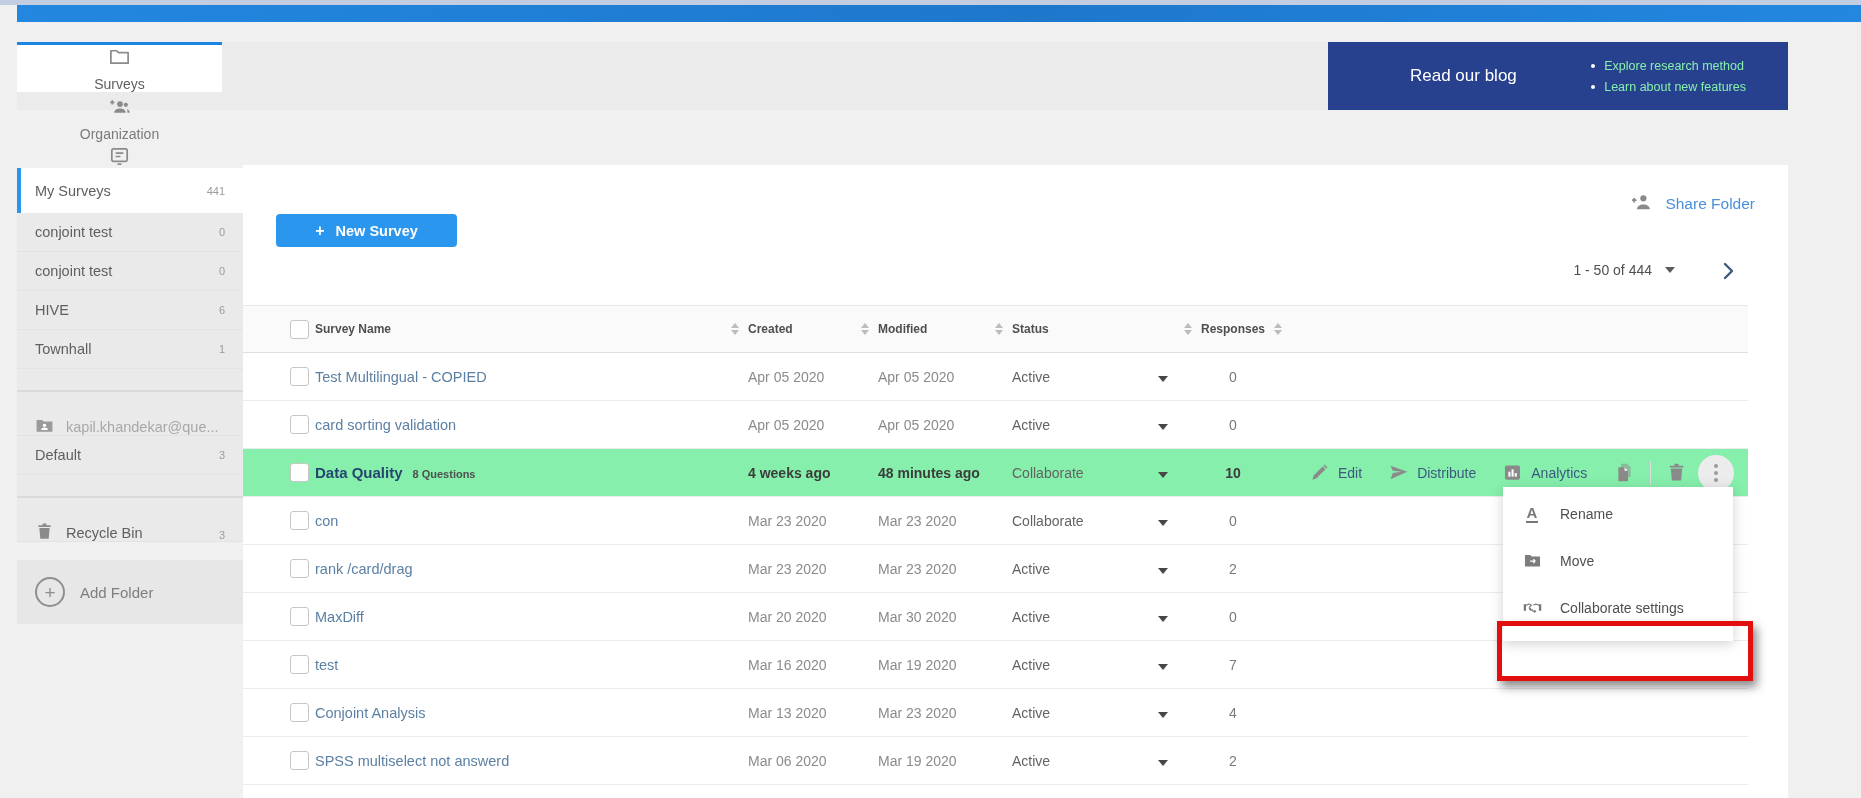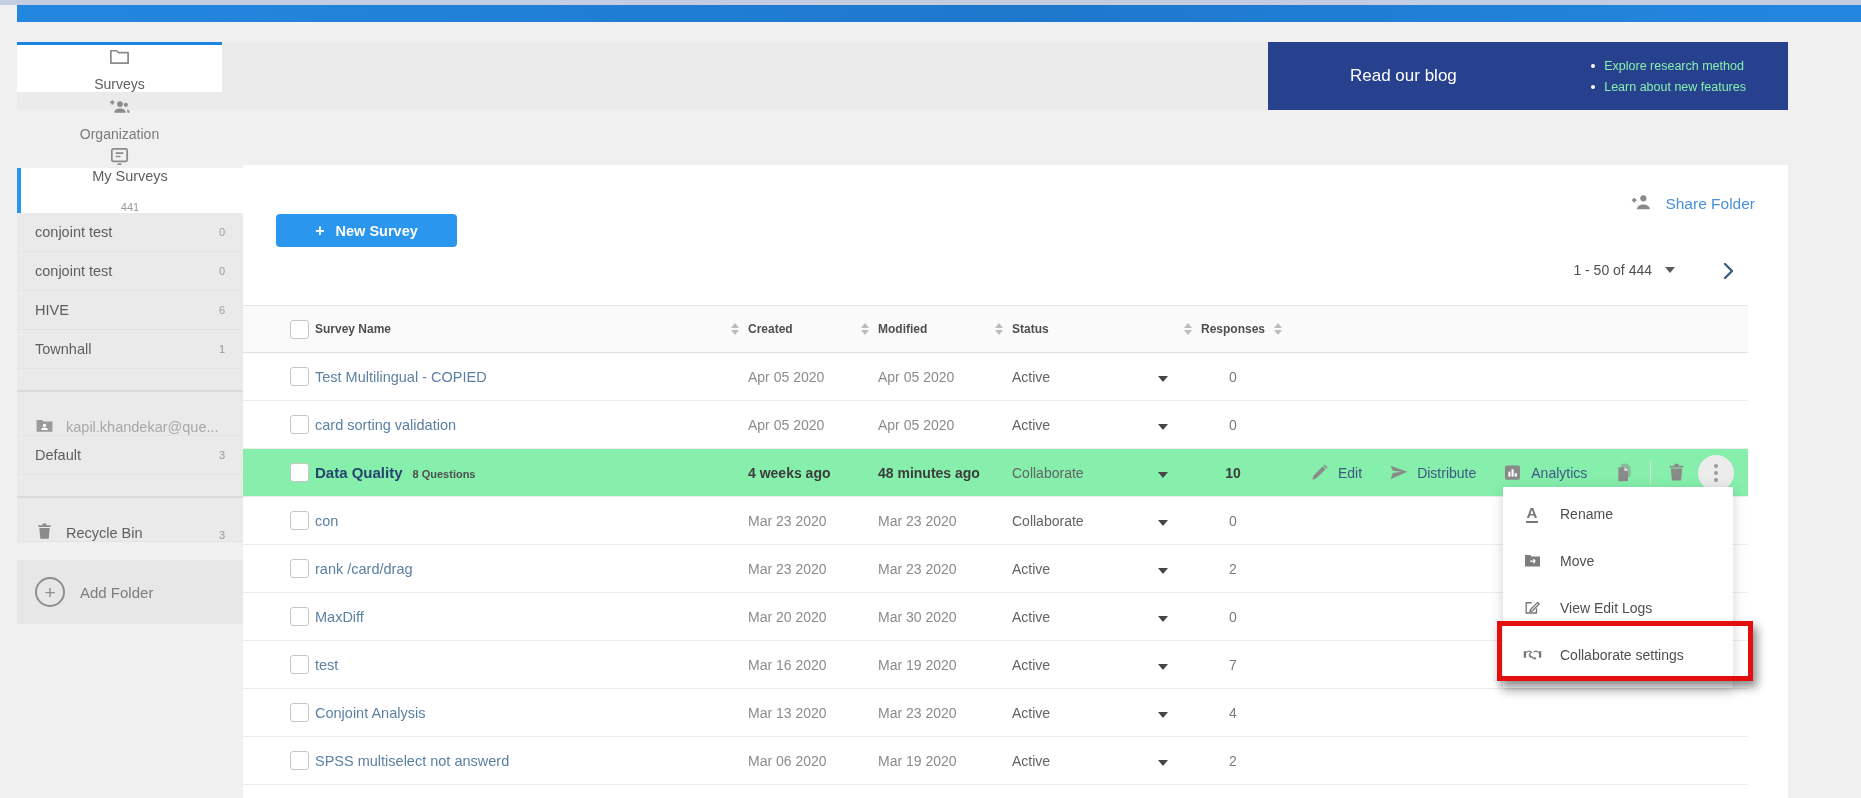--- a/index.html
+++ b/index.html
@@ -12,32 +12,32 @@
   
   .tabbar{position:absolute;left:17px;top:42px;width:1771px;height:68px;background:#ebebec;}
   .tabs-wrap{display:flex;height:100%;flex-direction:column;}
   .tab{width:205px;height:100%;box-sizing:border-box;display:flex;flex-direction:column;align-items:center;
        justify-content:center;gap:8px;border-top:3px solid transparent;cursor:pointer;}
   .tab.active{background:#fff;border-top:3px solid #1a86e2;}
   .tab-label{font-size:14px;color:#7b7b7b;}
   .tab.active .tab-label{color:#606060;}
   .tab-icon svg{width:23px;height:23px;display:block;}
   
-  .banner{position:absolute;right:0;top:0;width:520px;height:68px;background:#27418e;display:flex;align-items:center;}
+  .banner{position:absolute;right:0;top:0;width:460px;height:68px;background:#27418e;display:flex;align-items:center;}
   .banner-title{color:#fff;font-size:17px;margin-left:82px;cursor:pointer;white-space:nowrap;}
   .banner-bullets{list-style:none;margin:0 0 0 auto;padding:0 42px 0 0;display:flex;flex-direction:column;gap:7px;}
   .banner-bullets li{color:#86efac;font-size:12.5px;display:flex;align-items:center;gap:9px;white-space:nowrap;}
   .banner-bullets li::before{content:'';width:4px;height:4px;border-radius:50%;background:#fff;flex:0 0 auto;}
   
   .card{position:absolute;left:17px;top:165px;width:1771px;height:633px;background:#fff;}
   
   .sidebar{position:absolute;left:0;top:0;width:226px;height:633px;background:#f0f0f1;padding-top:3px;box-sizing:border-box;}
   .side-item{position:relative;height:39px;background:#eaeaeb;display:flex;align-items:center;gap:12px;
              padding:0 18px;cursor:pointer;border-bottom:1px solid #e3e3e4;box-sizing:border-box;}
-  .side-item.active{height:45px;background:#fff;border-left:4px solid #2a95ef;padding-left:14px;border-bottom:none;flex-direction:column;}
+  .side-item.active{height:45px;background:#fff;border-left:4px solid #2a95ef;padding-left:14px;border-bottom:none;}
   .side-item.tall{height:44px;align-items:flex-end;}
   .side-label{font-size:14.5px;color:#5f5f5f;flex:1;white-space:nowrap;overflow:hidden;text-overflow:ellipsis;}
   .side-item.muted .side-label{color:#a8a8a8;}
   .side-count{font-size:11px;color:#9b9b9b;}
   .side-icon{display:flex;}
   .side-icon svg{width:19px;height:19px;}
   .side-spacer{height:21px;background:#eaeaeb;border-bottom:2px solid #dadadb;}
   .side-add{margin-top:18px;height:64px;background:#e7e7e8;display:flex;align-items:center;gap:15px;
             padding:0 18px;cursor:pointer;}
   .plus-circle{width:26px;height:26px;border:2px solid #8f8f8f;border-radius:50%;display:flex;align-items:center;
@@ -458,29 +458,20 @@
     <span class="menu-icon">
           <svg viewBox="0 0 24 24">
             <path d="M2.5 5h6.5l2 2h10.5v12.5H2.5z" fill="#7d7d7d"></path>
             <path d="M9 12.8h6.5m0 0l-2.4-2.4m2.4 2.4l-2.4 2.4" stroke="#fff" stroke-width="1.7" fill="none"></path>
           </svg>
         </span>
     <span class="menu-label">Move</span>
   </div>
       <div class="menu-item">
     <span class="menu-icon">
-          <svg viewBox="0 0 24 24" fill="none" stroke="#777" stroke-width="1.7" stroke-linejoin="round">
-            <path d="M17 13v6H4V6h7"></path>
-            <path d="M9.5 14.5l9-9 2 2-9 9-2.6.6z" fill="#fff"></path>
-          </svg>
-        </span>
-    <span class="menu-label">View Edit Logs</span>
-  </div>
-      <div class="menu-item">
-    <span class="menu-icon">
           <svg viewBox="0 0 26 17" fill="none" stroke="#777" stroke-width="1.5" stroke-linejoin="round" stroke-linecap="round">
             <path d="M1 4h3.2v9H1zM25 4h-3.2v9H25z" fill="#777" stroke="none"></path>
             <path d="M4.4 5.5l3.8-1.8 3.6 1.6-3.2 2.9 2 2.1M21.6 5.5l-4-1.9-2.8 1.4M8.6 10.3l2.2 2 1.9-1M12.6 12.6l2 1.2 1.6-1.4M14.6 14l1.4.8 1.4-1.2"></path>
           </svg>
         </span>
     <span class="menu-label">Collaborate settings</span>
   </div>
     </div>
   <div class="red-box"></div>
 </div>

